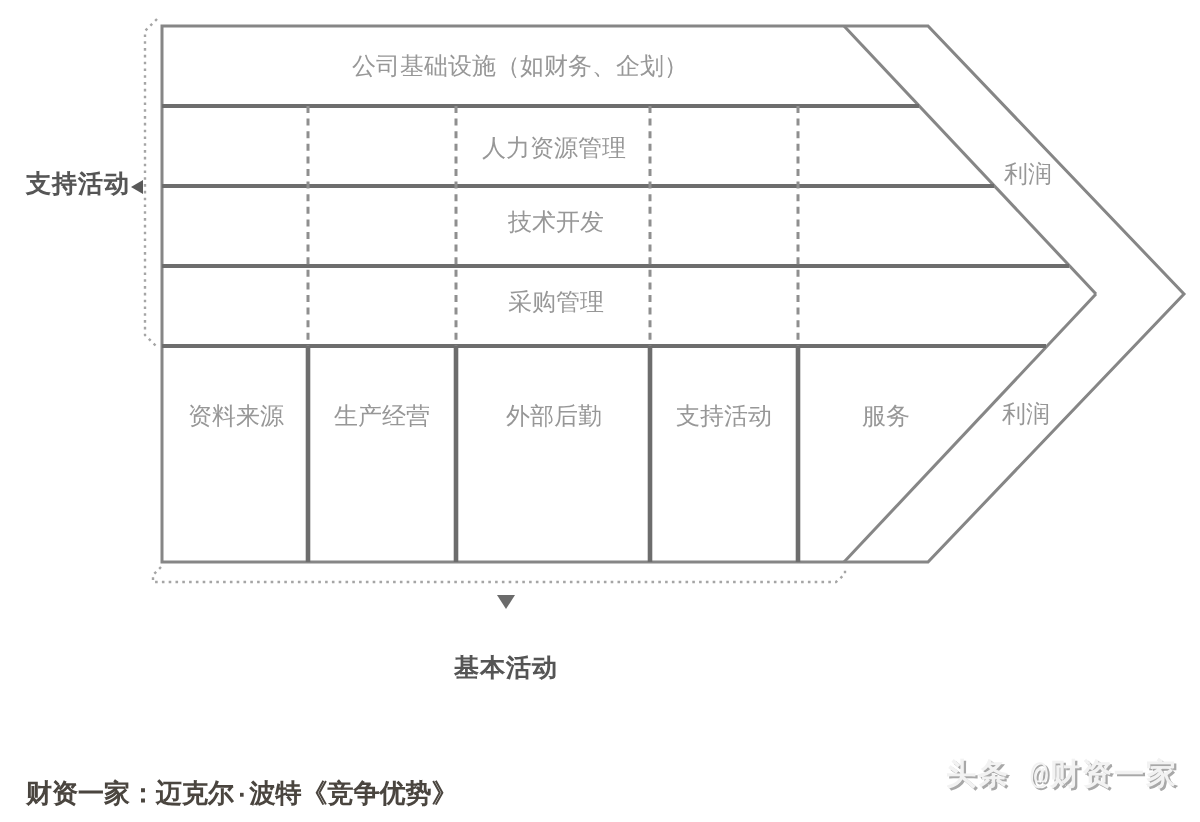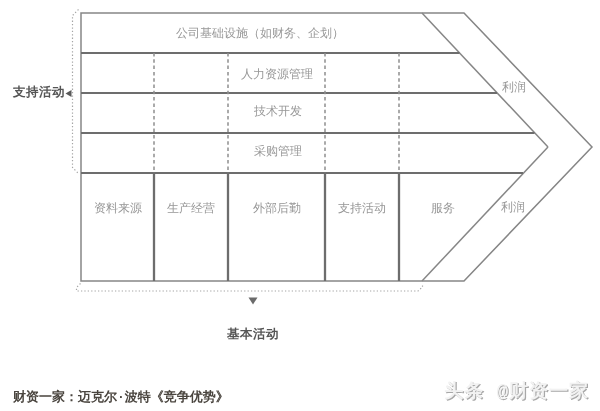--- a/index.html
+++ b/index.html
@@ -33,21 +33,21 @@
     font-weight:bold;
     color:#4a453f;
     line-height:15px;
     white-space:nowrap;
   }
   .caption .fig-title{margin-left:11px;}
   .watermark{
     position:absolute;
     right:7px;
     top:378px;
-    font-size:19px;
+    font-size:15px;
     font-weight:bold;
     letter-spacing:1px;
     color:#f2f2f2;
     text-shadow:1.2px 1.2px 0 #a8a8a8;
     white-space:nowrap;
   }
 </style>
 </head>
 <body>
 

